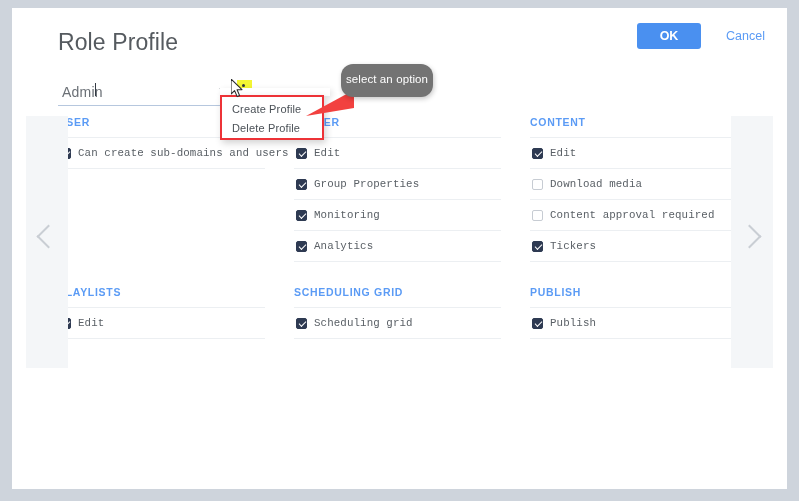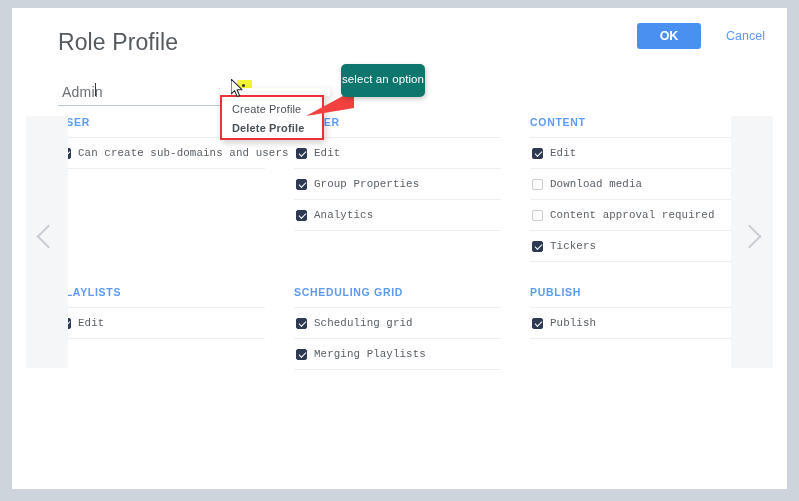--- a/index.html
+++ b/index.html
@@ -189,31 +189,31 @@
   .dd-item {
     position: absolute;
     left: 10px;
     font-size: 11px;
     color: #4b5157;
     white-space: nowrap;
     cursor: pointer;
     letter-spacing: .15px;
   }
   .dd-item.i0 { top: 6px; }
-  .dd-item.i1 { top: 25px; font-weight: bold; }
+  .dd-item.i1 { top: 25px; }
 
   
   .callout {
     position: absolute;
     left: 341px;
     top: 64px;
-    width: 84px;
+    width: 92px;
     height: 33px;
-    background: #0f766e;
-    border-radius: 5px;
+    background: #737373;
+    border-radius: 12px;
     box-shadow: 1px 2px 5px rgba(0,0,0,.22);
     z-index: 55;
   }
   .callout-text {
     position: absolute;
     left: 0; right: 0;
     top: 9px;
     text-align: center;
     color: #ffffff;
     font-size: 11.5px;
@@ -373,20 +373,24 @@
           <div class="perm">
             <span class="cb on"></span>
             <span class="perm-label">Edit</span>
           </div>
           <div class="perm">
             <span class="cb on"></span>
             <span class="perm-label">Group Properties</span>
           </div>
           <div class="perm">
             <span class="cb on"></span>
+            <span class="perm-label">Monitoring</span>
+          </div>
+          <div class="perm">
+            <span class="cb on"></span>
             <span class="perm-label">Analytics</span>
           </div>
         </div>
 
         <div class="col c2">
           <div class="col-title">CONTENT</div>
           <div class="perm">
             <span class="cb on"></span>
             <span class="perm-label">Edit</span>
           </div>
@@ -414,24 +418,20 @@
             <span class="cb on"></span>
             <span class="perm-label">Edit</span>
           </div>
         </div>
 
         <div class="col c1">
           <div class="col-title">SCHEDULING GRID</div>
           <div class="perm">
             <span class="cb on"></span>
             <span class="perm-label">Scheduling grid</span>
-          </div>
-          <div class="perm">
-            <span class="cb on"></span>
-            <span class="perm-label">Merging Playlists</span>
           </div>
         </div>
 
         <div class="col c2">
           <div class="col-title">PUBLISH</div>
           <div class="perm">
             <span class="cb on"></span>
             <span class="perm-label">Publish</span>
           </div>
         </div>

